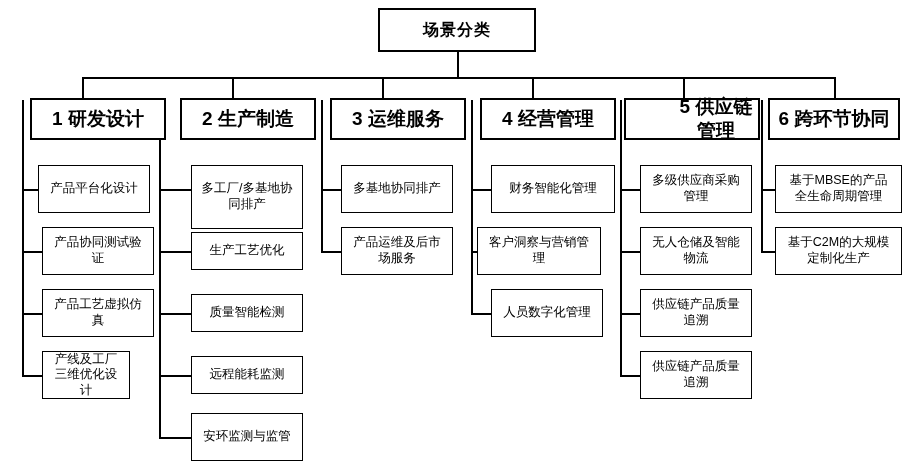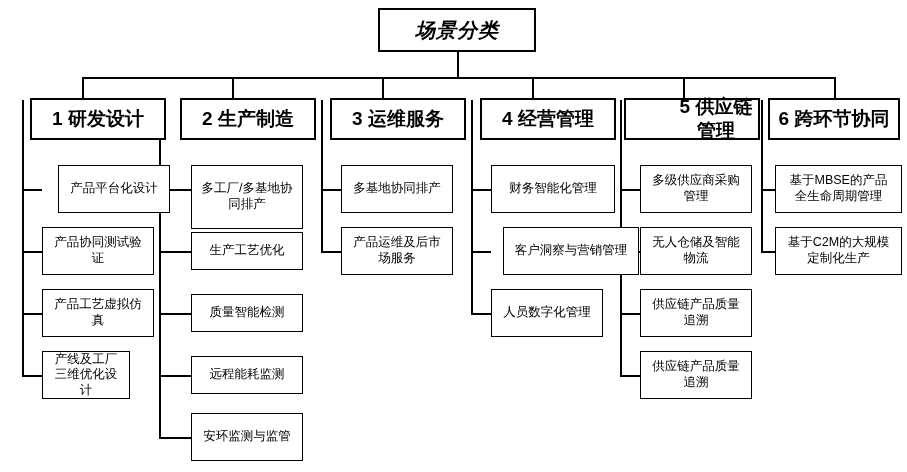--- a/index.html
+++ b/index.html
@@ -24,24 +24,23 @@
     border: 2px solid #000000;
     background: #ffffff;
     display: flex;
     align-items: center;
     justify-content: center;
     text-align: center;
     line-height: 1.25;
     z-index: 2;
   }
   .node.root {
-    font-size: 20px;
+    font-size: 16px;
     font-weight: bold;
     letter-spacing: 1px;
-    font-style: italic;
   }
   .node.cat {
     font-size: 19px;
     font-weight: bold;
   }
   .node.leaf {
     font-size: 12.5px;
     font-weight: normal;
     border-width: 1.6px;
     padding: 2px 4px;
@@ -125,21 +124,21 @@
   <div class="node cat" style="left:480px; top:98px; width:136px; height:42px;">
     <span class="txt">4 经营管理</span>
   </div>
   <div class="node cat" style="left:624px; top:98px; width:136px; height:42px;padding-left:48px;">
     <span class="txt">5 供应链管理</span>
   </div>
   <div class="node cat" style="left:768px; top:98px; width:132px; height:42px;">
     <span class="txt">6 跨环节协同</span>
   </div>
 
-  <div class="node leaf" style="left:58px; top:165px; width:112px; height:48px;">
+  <div class="node leaf" style="left:38px; top:165px; width:112px; height:48px;">
     <span class="txt">产品平台化设计</span>
   </div>
   <div class="node leaf" style="left:42px; top:227px; width:112px; height:48px;">
     <span class="txt">产品协同测试验证</span>
   </div>
   <div class="node leaf" style="left:42px; top:289px; width:112px; height:48px;">
     <span class="txt">产品工艺虚拟仿真</span>
   </div>
   <div class="node leaf" style="left:42px; top:351px; width:88px; height:48px;">
     <span class="txt">产线及工厂三维优化设计</span>
@@ -164,21 +163,21 @@
   <div class="node leaf" style="left:341px; top:165px; width:112px; height:48px;">
     <span class="txt">多基地协同排产</span>
   </div>
   <div class="node leaf" style="left:341px; top:227px; width:112px; height:48px;">
     <span class="txt">产品运维及后市场服务</span>
   </div>
 
   <div class="node leaf" style="left:491px; top:165px; width:124px; height:48px;">
     <span class="txt">财务智能化管理</span>
   </div>
-  <div class="node leaf" style="left:503px; top:227px; width:136px; height:48px;">
+  <div class="node leaf" style="left:477px; top:227px; width:124px; height:48px;">
     <span class="txt">客户洞察与营销管理</span>
   </div>
   <div class="node leaf" style="left:491px; top:289px; width:112px; height:48px;">
     <span class="txt">人员数字化管理</span>
   </div>
 
   <div class="node leaf" style="left:640px; top:165px; width:112px; height:48px;">
     <span class="txt">多级供应商采购管理</span>
   </div>
   <div class="node leaf" style="left:640px; top:227px; width:112px; height:48px;">

